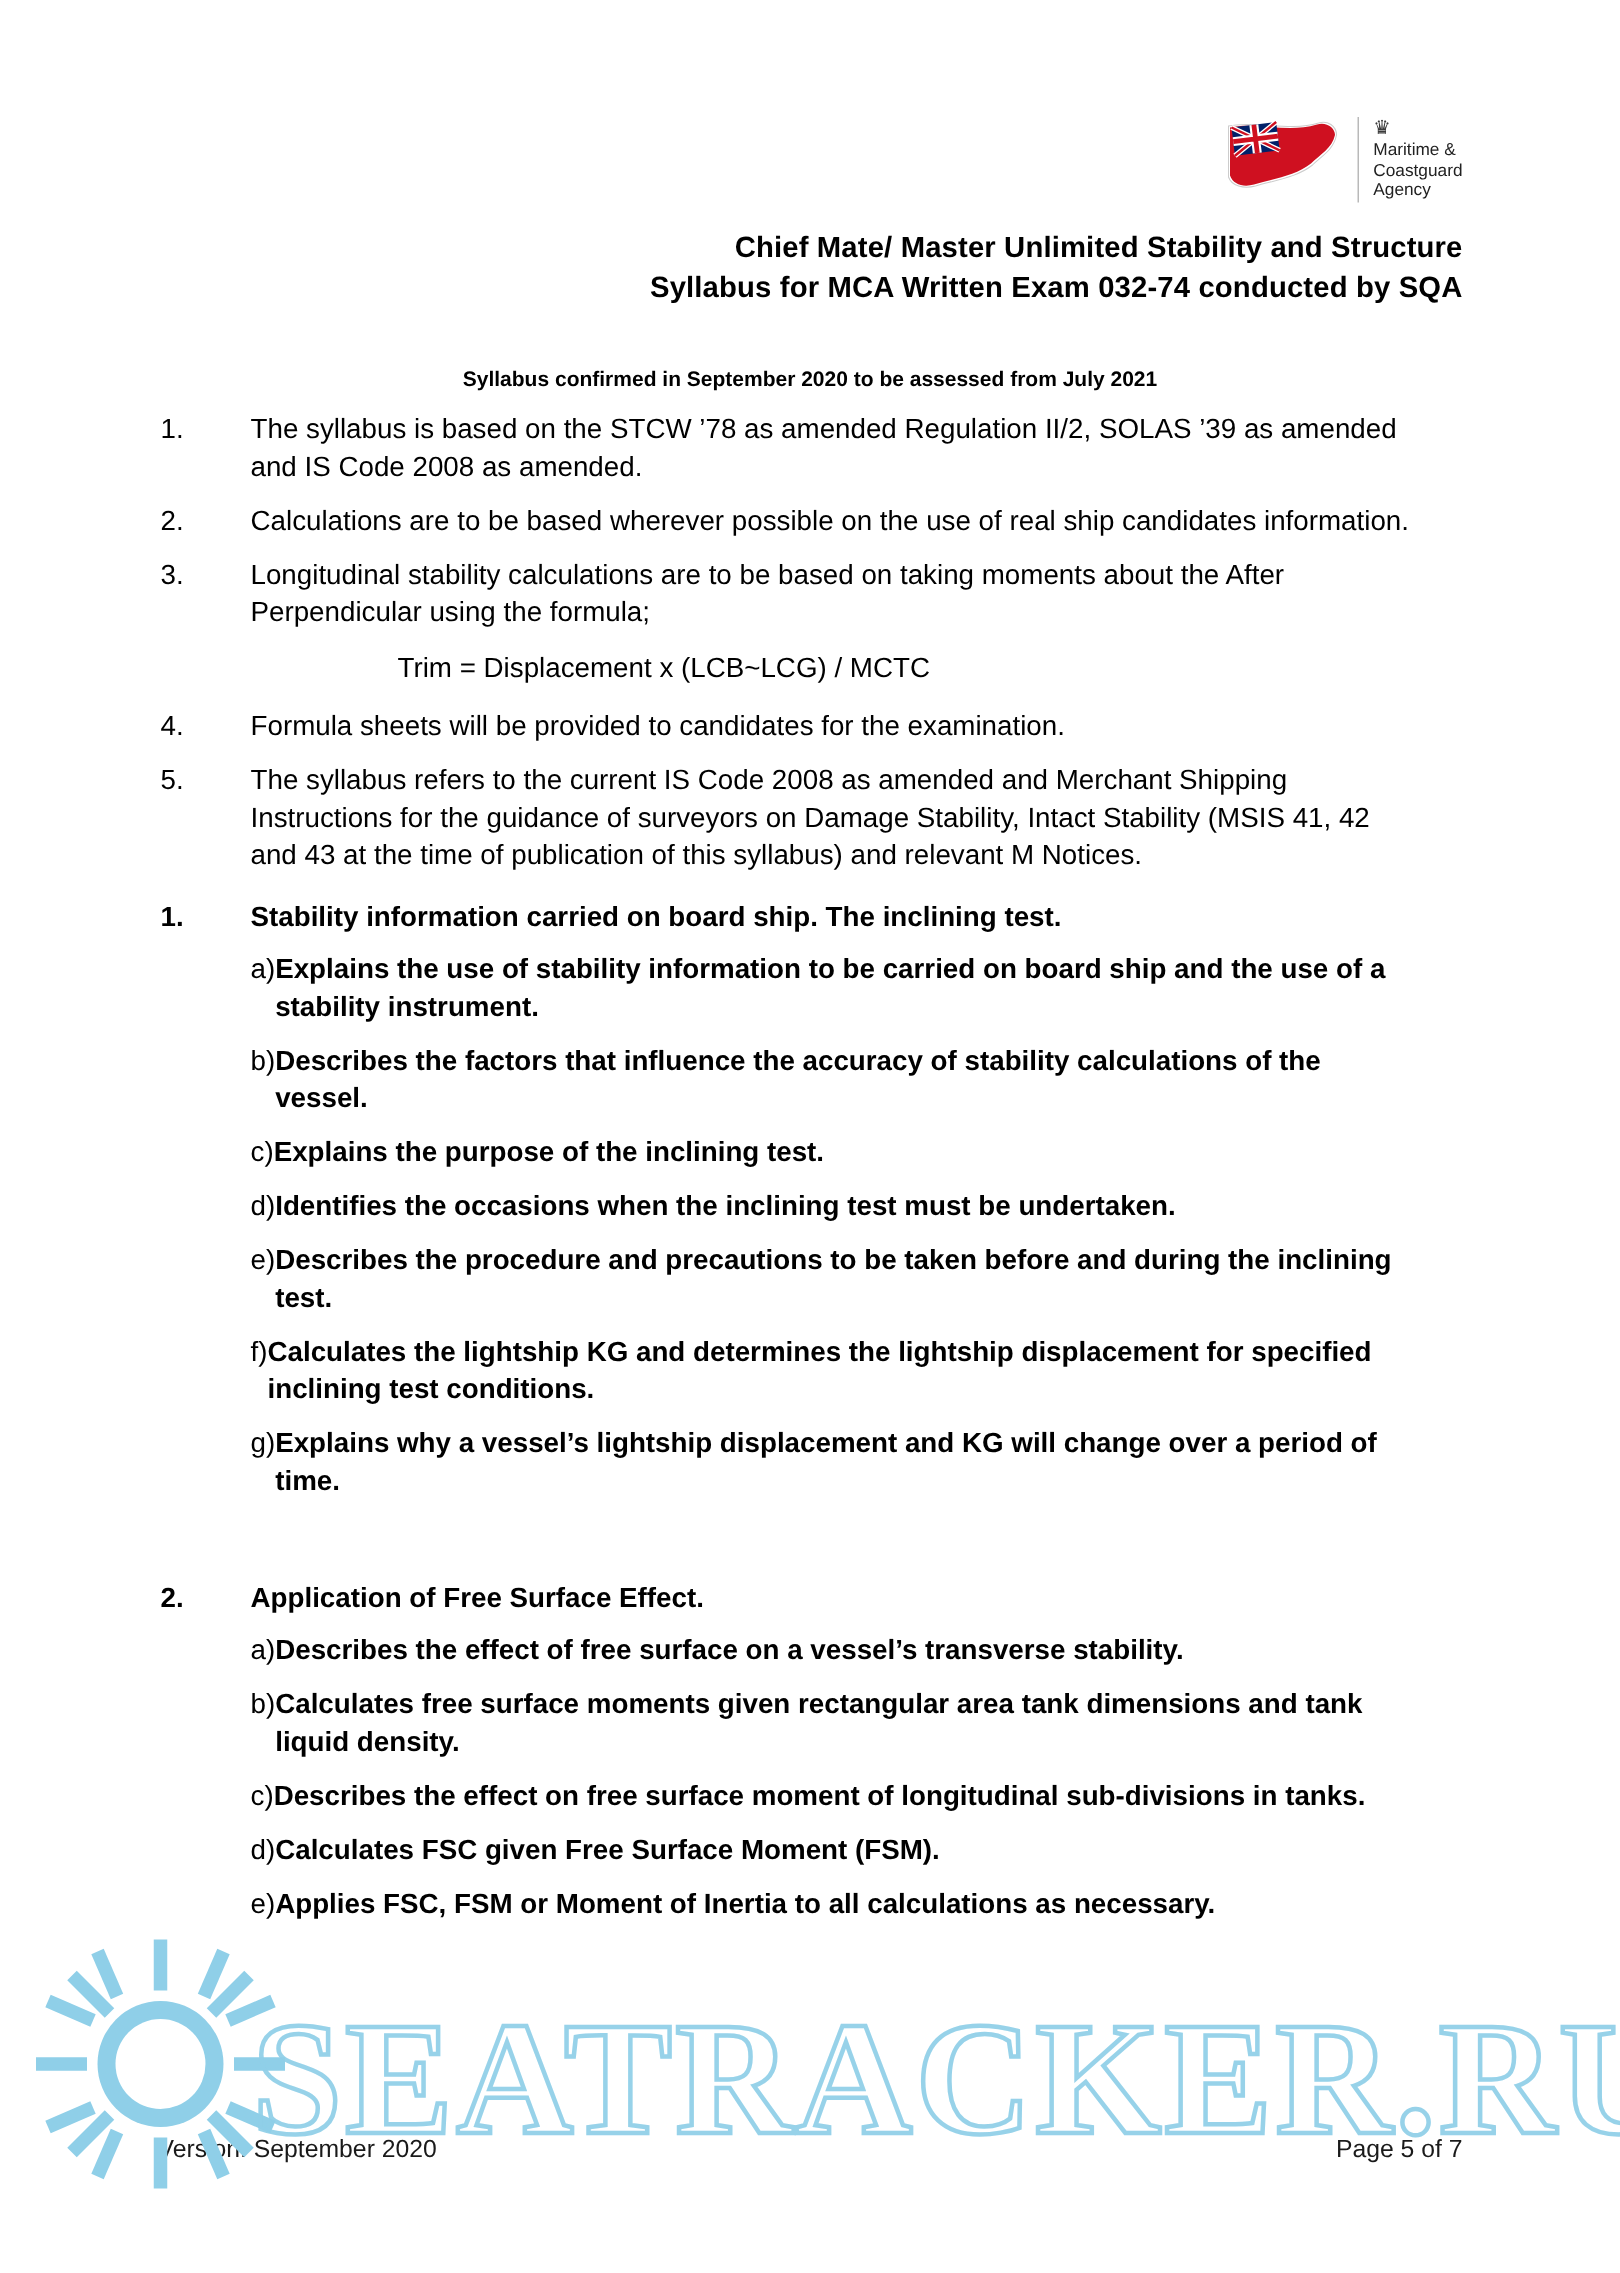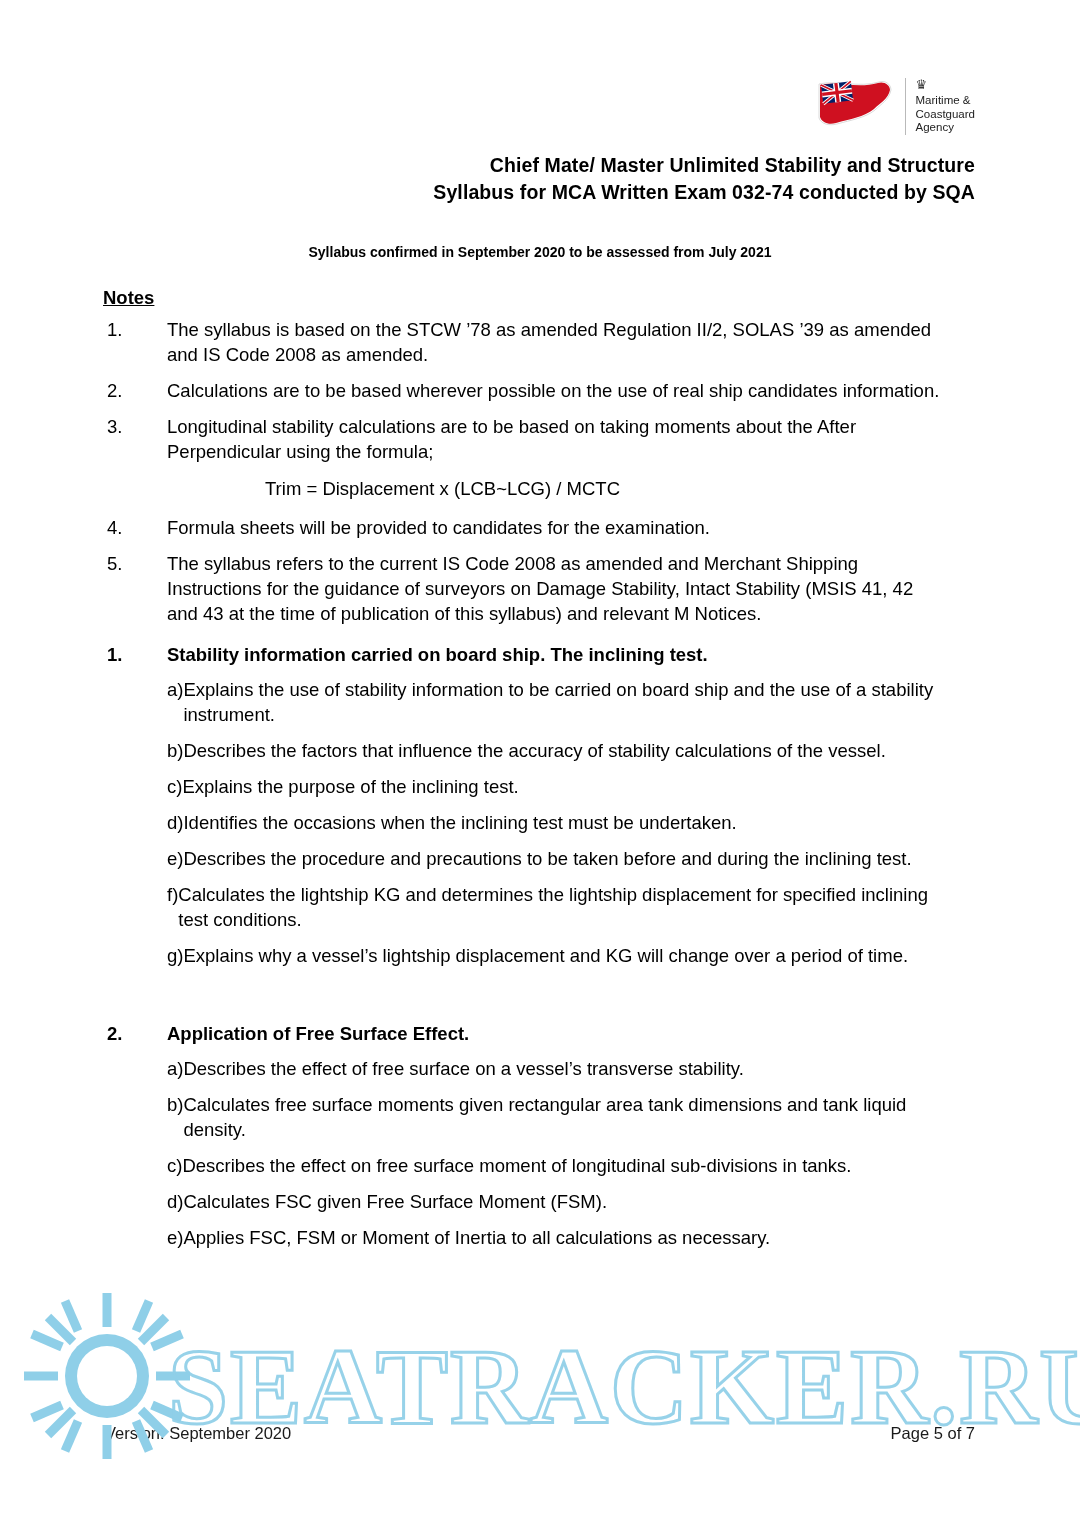--- a/index.html
+++ b/index.html
@@ -133,20 +133,21 @@
     margin-bottom: 11px;
   }
   .sub-row .marker {
     flex: 0 0 62px;
     padding-left: 62px;
     box-sizing: border-box;
   }
   .sub-row .body {
     flex: 1 1 auto;
     max-width: 760px;
+    font-weight: bold;
   }
   .sub-list { margin-top: 2px; }
 
   .gap { height: 26px; }
 
   
   .footer {
     position: absolute;
     left: 105px;
     right: 105px;
@@ -213,21 +214,20 @@
       <div>Agency</div>
     </div>
   </div>
 
   <div class="title-block">
     <div class="title-line">Chief Mate/ Master Unlimited Stability and Structure</div>
     <div class="title-line">Syllabus for MCA Written Exam 032-74 conducted by SQA</div>
   </div>
   <div class="subtitle">Syllabus confirmed in September 2020 to be assessed from July 2021</div>
 
-  <div class="notes-heading">Notes</div>
 
   <div class="num-list">
     <div class="row">
       <div class="marker">1.</div>
       <div class="body">The syllabus is based on the STCW ’78 as amended Regulation II/2, SOLAS ’39 as amended and IS Code 2008 as amended.</div>
     </div>
     <div class="row">
       <div class="marker">2.</div>
       <div class="body">Calculations are to be based wherever possible on the use of real ship candidates information.</div>
     </div>

